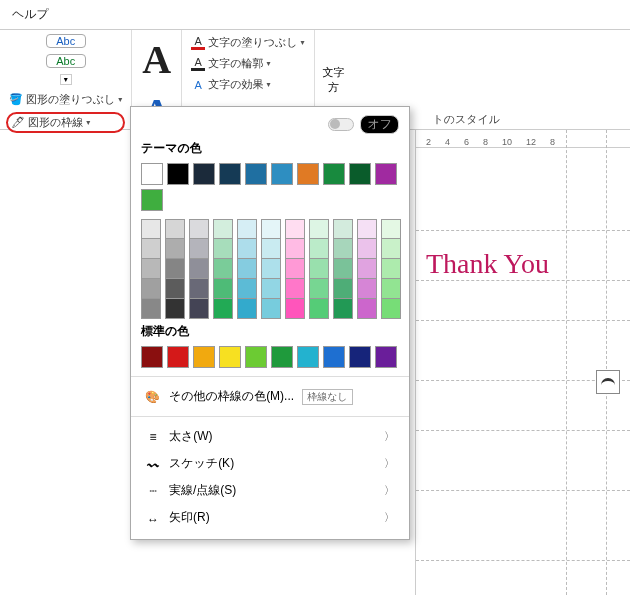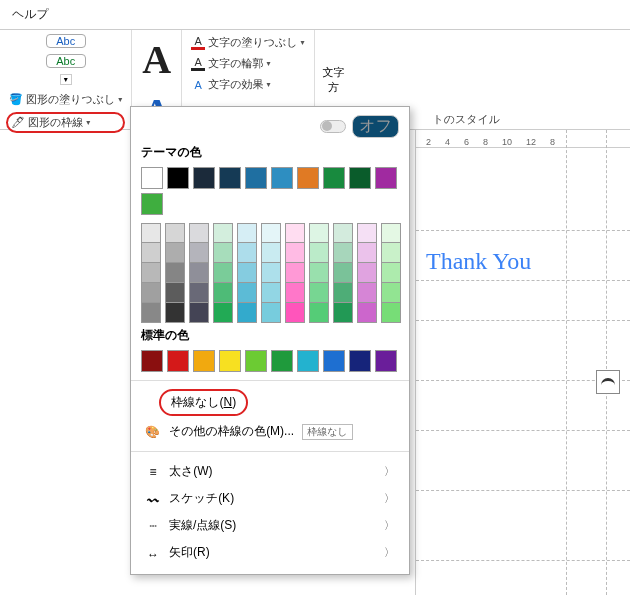--- a/index.html
+++ b/index.html
@@ -23,21 +23,21 @@
 .wa3{color:#fff;-webkit-text-stroke:2px #e87a1a}
 .txt-dd{width:14px;height:50px;border:1px solid #ccc;display:flex;align-items:center;justify-content:center;font-size:8px}
 .rgroup{display:flex;flex-direction:column;gap:4px;padding:4px 6px}
 .styles-label{position:absolute;right:130px;bottom:2px;font-size:11px;color:#444}
 .g-last{display:flex;align-items:center;justify-content:center;padding:4px 8px;font-size:11px;border-left:1px solid #ddd;text-align:center}
 
 
 .panel{position:absolute;left:130px;top:106px;width:280px;border:1px solid #aaa;background:#fff;box-shadow:3px 3px 8px rgba(0,0,0,.25);padding:8px 10px;z-index:20}
 .panel h4{font-size:12px;font-weight:bold;margin:4px 0 6px}
 .cs-label{font-size:11px;color:#333;cursor:default}
-.cs-off{font-size:16px;color:#999;border:1px solid #ccc;border-radius:8px;padding:0 6px;background:#0c4a6e}
+.cs-off{font-size:12px;color:#999;border:1px solid #ccc;border-radius:8px;padding:0 6px;background:#000000}
 .toggle{width:26px;height:13px;border:1px solid #bbb;border-radius:8px;background:#eee;position:relative}
 .toggle::after{content:"";width:10px;height:10px;border-radius:50%;background:#bbb;position:absolute;left:1px;top:0}
 .sw-row{display:flex;align-items:center;gap:6px;justify-content:flex-end;margin-bottom:6px}
 .swatches{display:flex;flex-wrap:wrap;gap:4px;margin-bottom:8px}
 .sw{width:20px;height:20px;border:1px solid #999}
 .big .sw{width:22px;height:22px}
 .grad{display:flex;gap:4px;margin-bottom:4px}
 .gcol{display:flex;flex-direction:column}
 .gcol .sw{border-top:0}
 .gcol .sw:first-child{border-top:1px solid #999}
@@ -45,21 +45,21 @@
 .mi{display:flex;align-items:center;gap:8px;padding:5px 4px;font-size:12px}
 .mi .arrow{margin-left:auto;color:#555;font-size:11px}
 .mi .ic{width:16px;height:14px;display:inline-flex;align-items:center;justify-content:center}
 .mi.oval{border:2px solid #d22;border-radius:14px;padding:3px 10px;display:inline-flex;margin-left:18px}
 .tag{font-size:10px;border:1px solid #bbb;padding:0 4px;color:#666}
 .u{text-decoration:underline}
 
 
 .doc{position:absolute;left:415px;top:130px;right:0;bottom:0;border-left:1px solid #ccc;background:#fff}
 .ruler{height:18px;border-bottom:1px solid #ccc;font-size:9px;color:#666;display:flex;align-items:flex-end;gap:14px;padding-left:10px}
-.thank{font-family:"Brush Script MT","Segoe Script",cursive;font-size:24px;color:#3b82f6;margin:100px 0 0 10px}
+.thank{font-family:"Brush Script MT","Segoe Script",cursive;font-size:28px;color:#be185d;margin:100px 0 0 10px}
 .lines{position:absolute;inset:0}
 .lines div{position:absolute;left:0;right:0;height:0;border-top:1px dashed #bbb}
 .vl{width:0!important;top:0;bottom:0;border-left:1px dashed #bbb!important;border-top:none!important;height:auto!important}
 .handle{position:absolute;right:10px;top:240px;width:24px;height:24px;border:1px solid #888;background:#fff;display:flex;align-items:center;justify-content:center}
 .rainbow{width:14px;height:8px;border-top:3px solid #333;border-radius:10px 10px 0 0}
 </style>
 </head>
 <body>
 
 <div class="ribbon-tabs">
@@ -253,25 +253,20 @@
       <span class="sw" style="background: rgb(247, 224, 33);"></span>
       <span class="sw" style="background: rgb(108, 203, 51);"></span>
       <span class="sw" style="background: rgb(31, 154, 60);"></span>
       <span class="sw" style="background: rgb(35, 178, 207);"></span>
       <span class="sw" style="background: rgb(30, 111, 209);"></span>
       <span class="sw" style="background: rgb(22, 36, 122);"></span>
       <span class="sw" style="background: rgb(106, 30, 154);"></span>
     </div>
 
   <hr>
-  <div style="padding:2px 0">
-    <span class="mi oval">
-      <span><span id="noout-pre">枠線なし</span>(<span class="u" id="noout-u">N</span>)</span>
-    </span>
-  </div>
   <div class="mi">
     <span class="ic">🎨</span>
     <span>その他の枠線の色(M)...</span>
     <span class="tag">枠線なし</span>
   </div>
   <hr>
   <div class="mi">
     <span class="ic">≡</span>
     <span>太さ(W)</span>
     <span class="arrow">〉</span>

